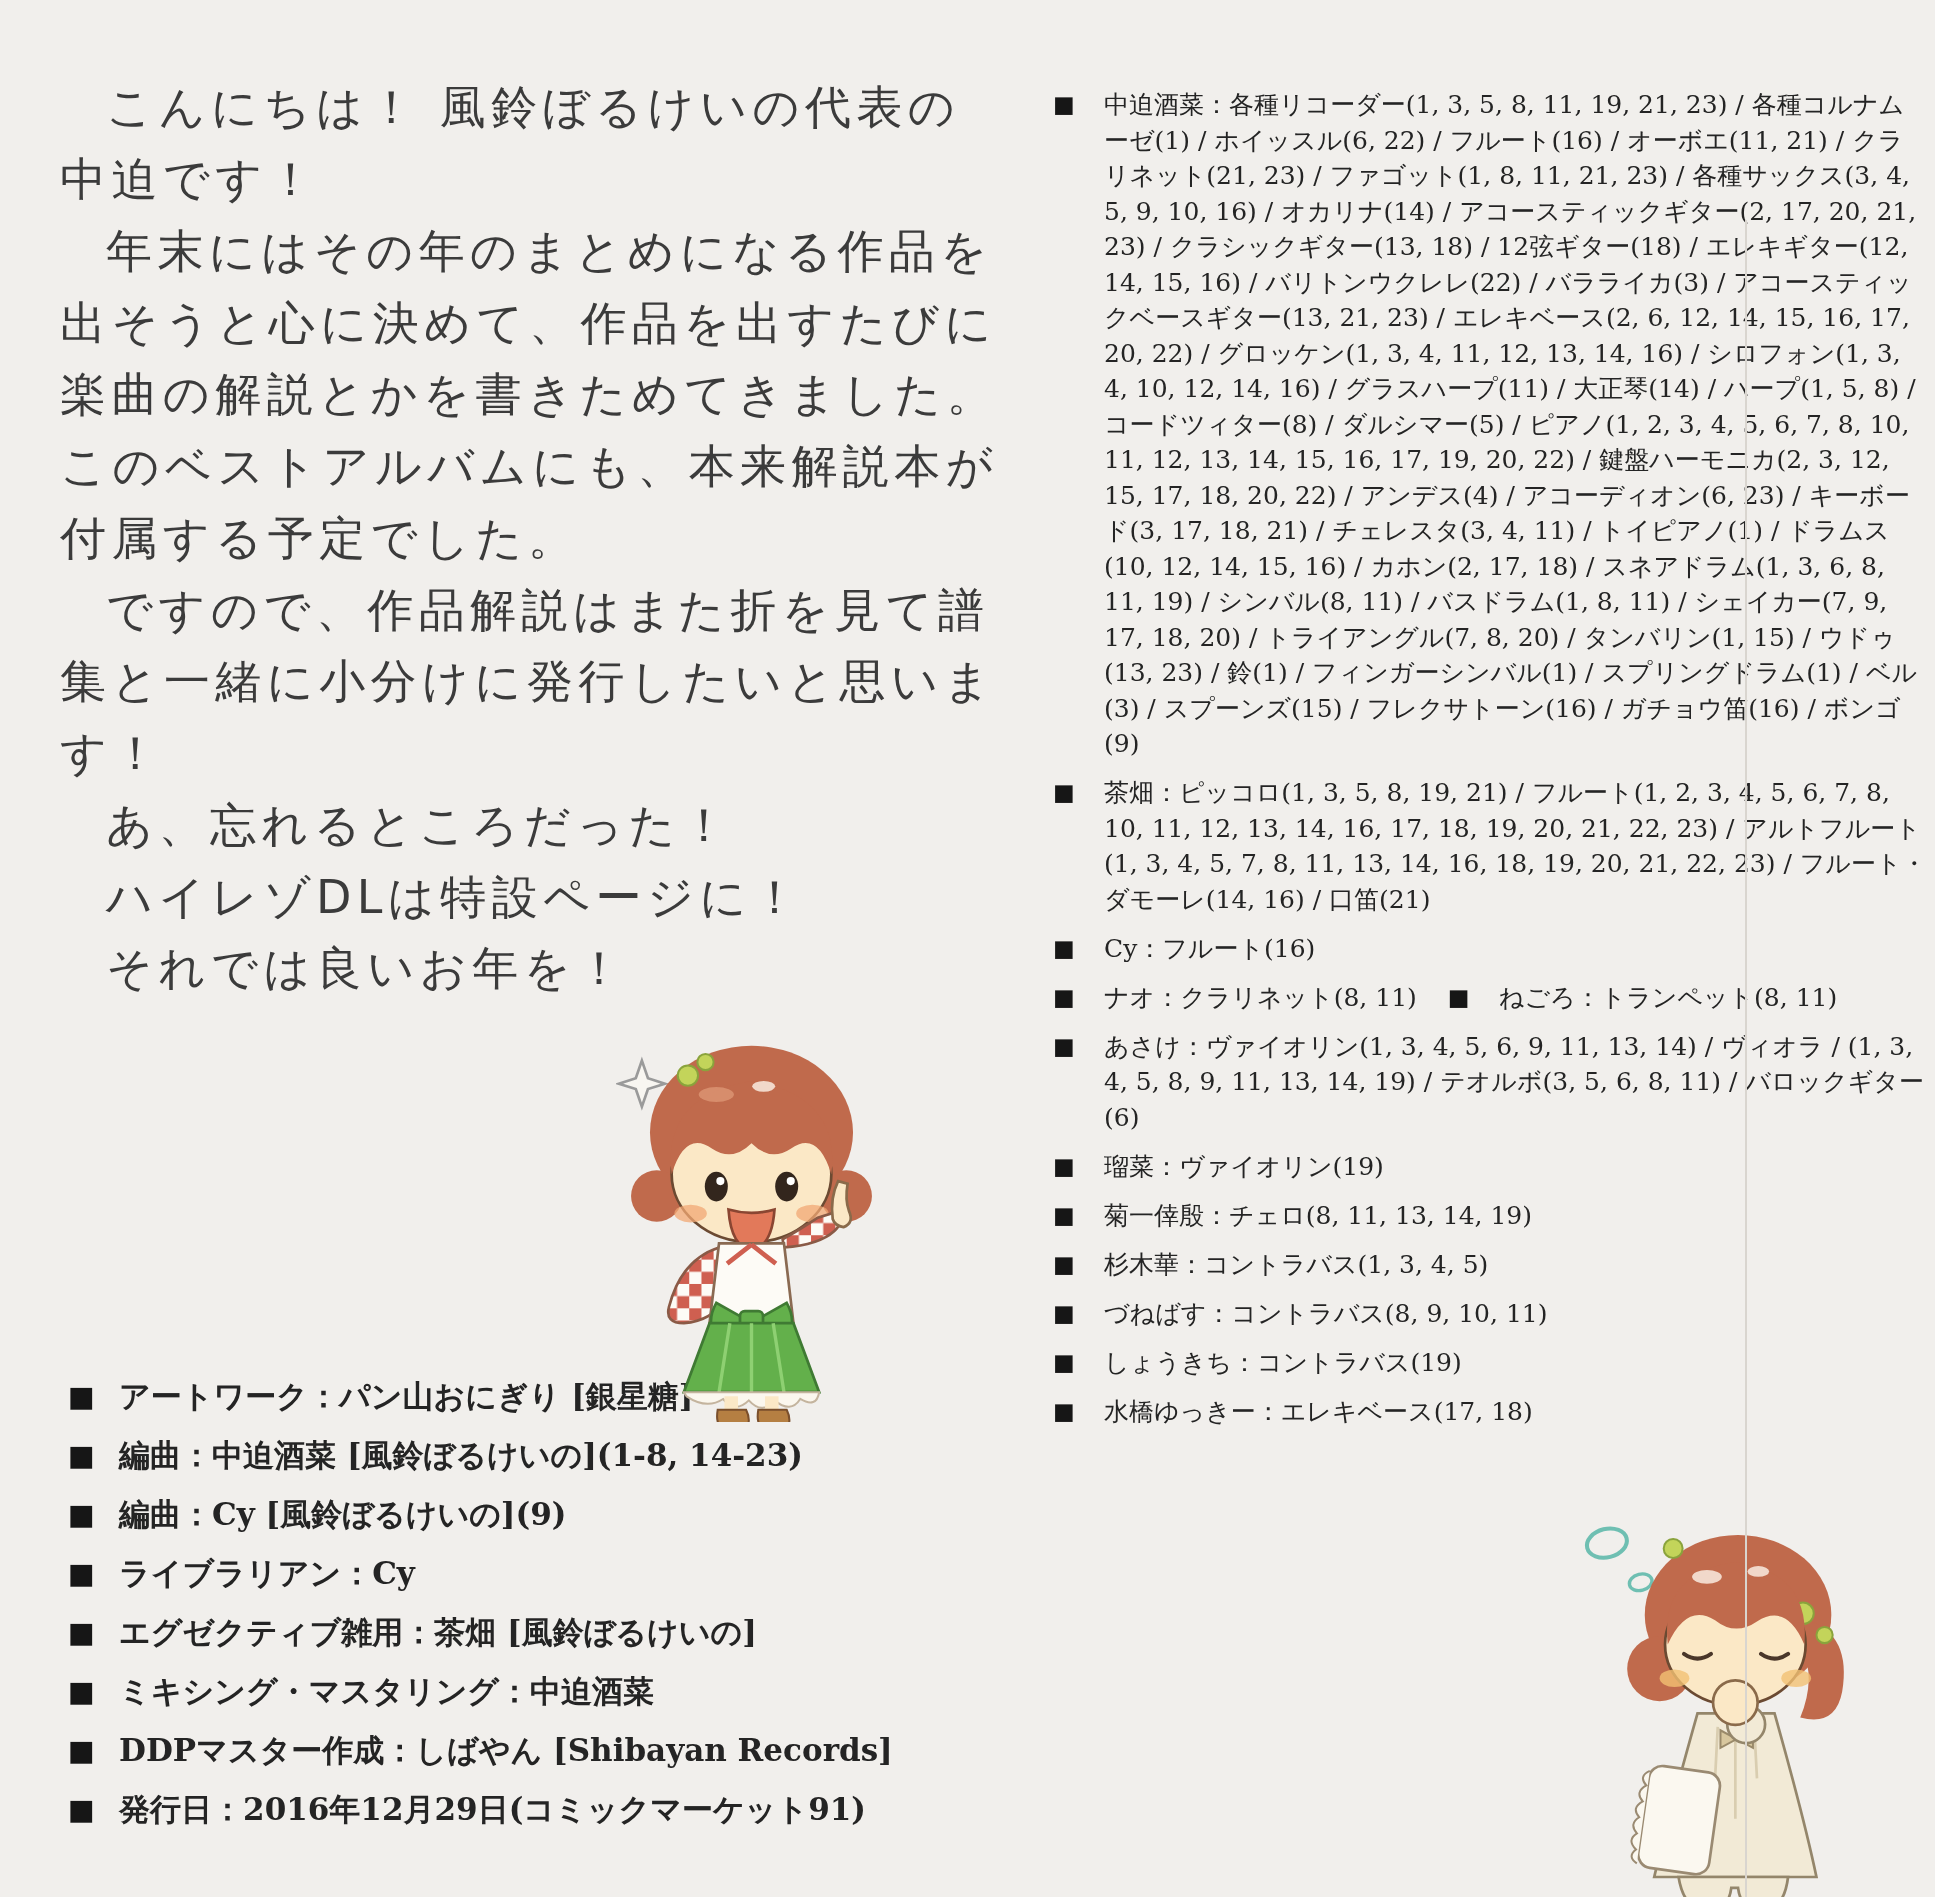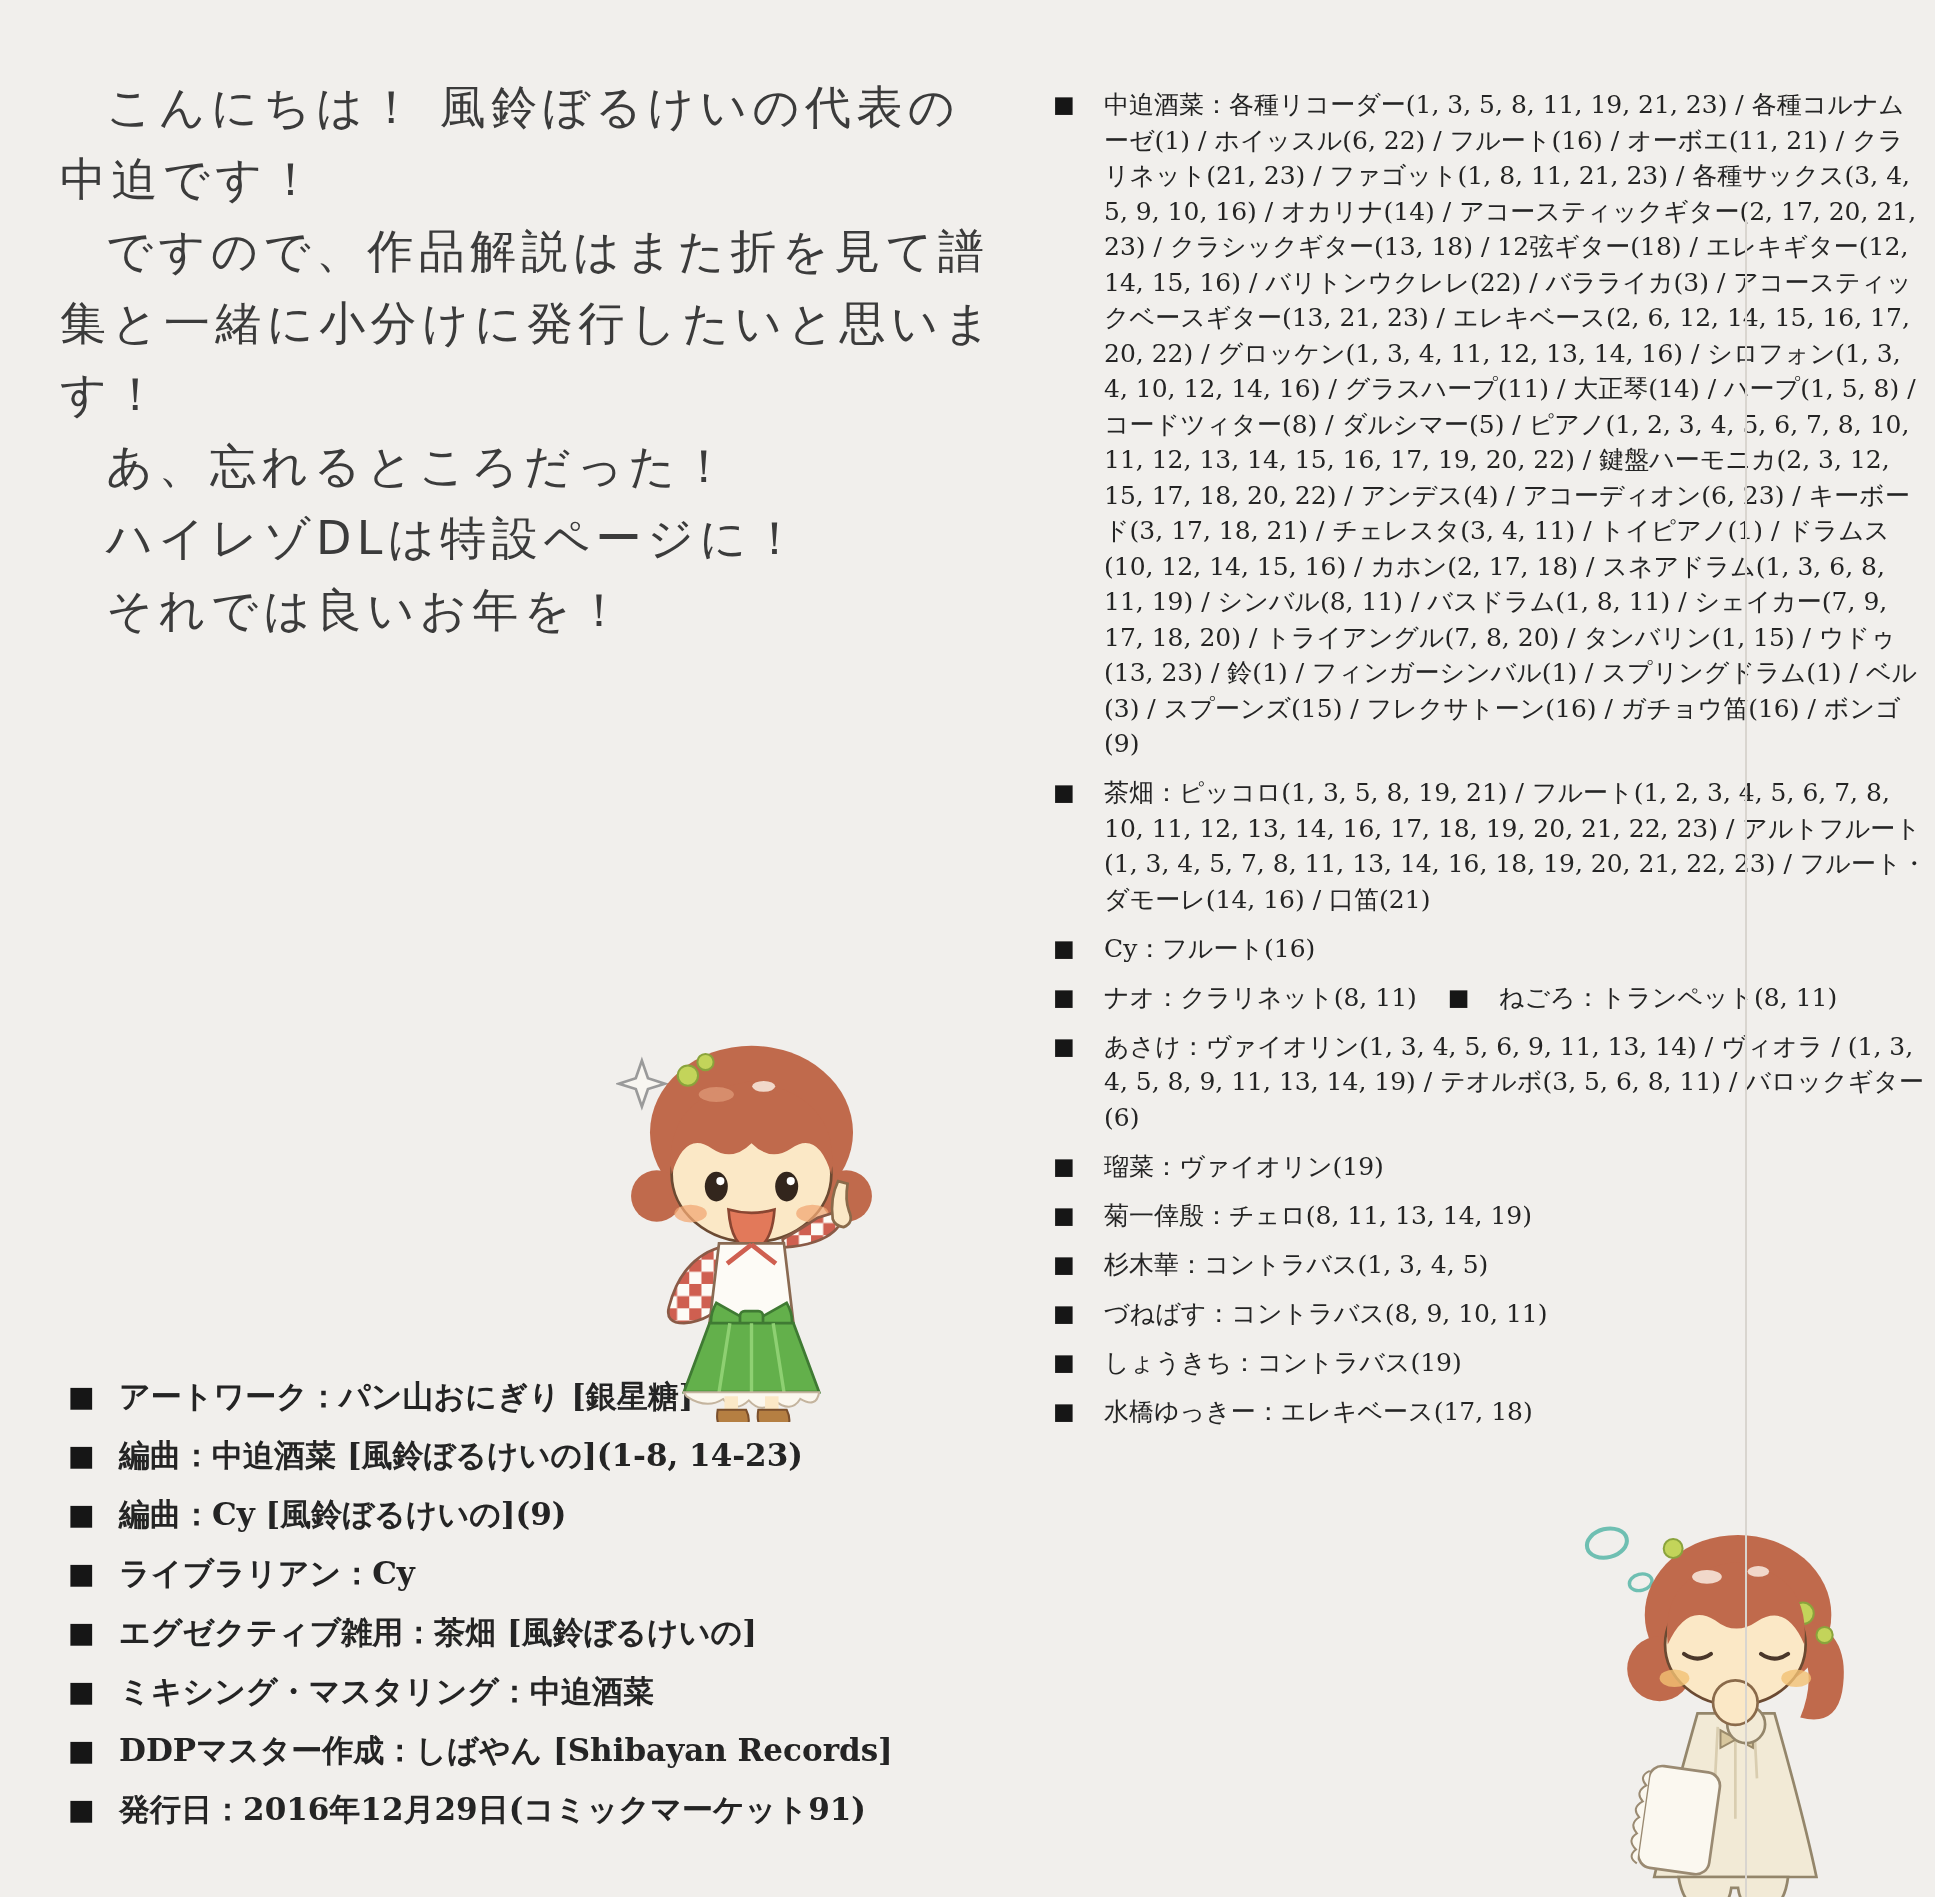--- a/index.html
+++ b/index.html
@@ -133,20 +133,21 @@
 
           <rect x="160" y="562" width="20" height="24" style="fill:var(--skin)"></rect>
           <rect x="220" y="562" width="20" height="24" style="fill:var(--skin)"></rect>
           <path d="M150,582 Q146,606 160,610 L192,610 Q200,598 192,582 Z" style="fill:var(--boot);stroke:#7a4f2c;stroke-width:3"></path>
           <path d="M210,582 Q206,606 220,610 L252,610 Q260,598 252,582 Z" style="fill:var(--boot);stroke:#7a4f2c;stroke-width:3"></path>
         </svg>
       </div>
 
         <p class="msg-line">こんにちは！ 風鈴ぼるけいの代表の中迫です！</p>
 
+        <p class="msg-line">年末にはその年のまとめになる作品を出そうと心に決めて、作品を出すたびに楽曲の解説とかを書きためてきました。このベストアルバムにも、本来解説本が付属する予定でした。</p>
 
 
         <p class="msg-line">ですので、作品解説はまた折を見て譜集と一緒に小分けに発行したいと思います！</p>
 
         <p class="msg-line">あ、忘れるところだった！</p>
 
         <p class="msg-line">ハイレゾDLは特設ページに！</p>
 
         <p class="msg-line">それでは良いお年を！</p>
       </section>

